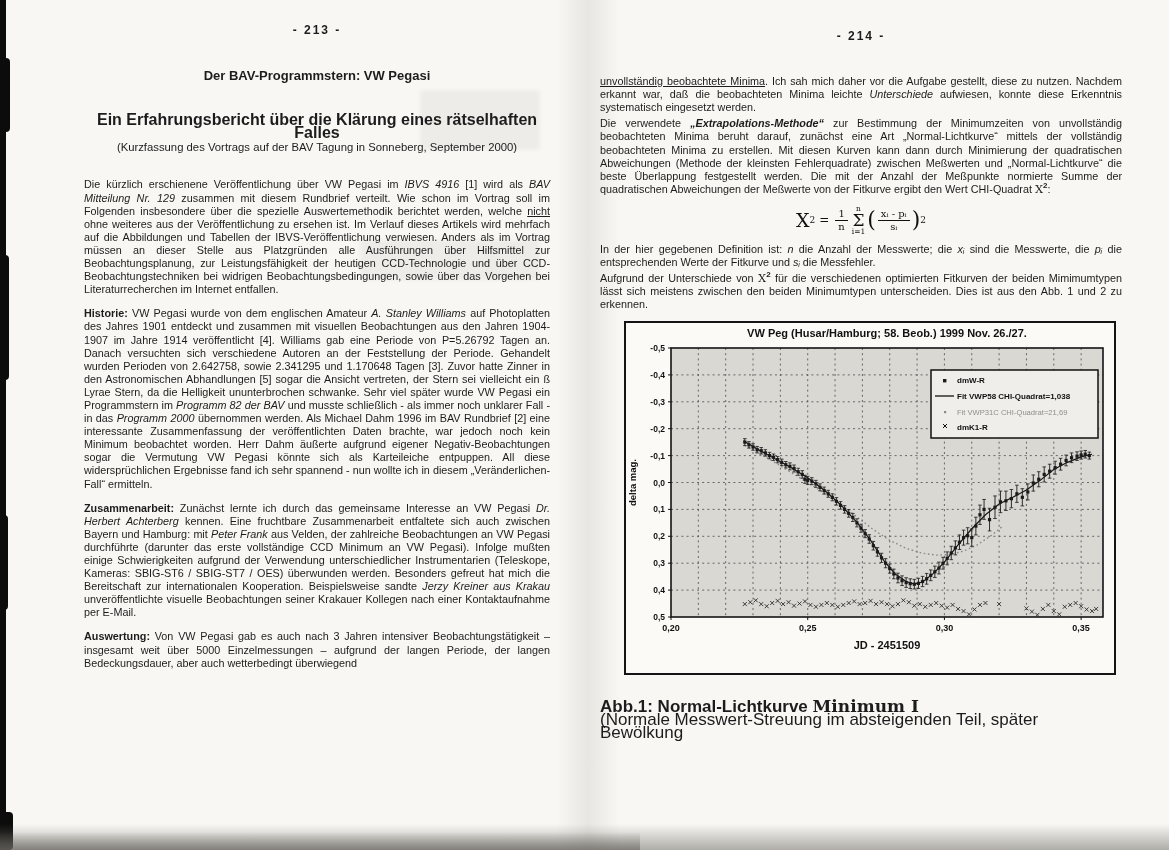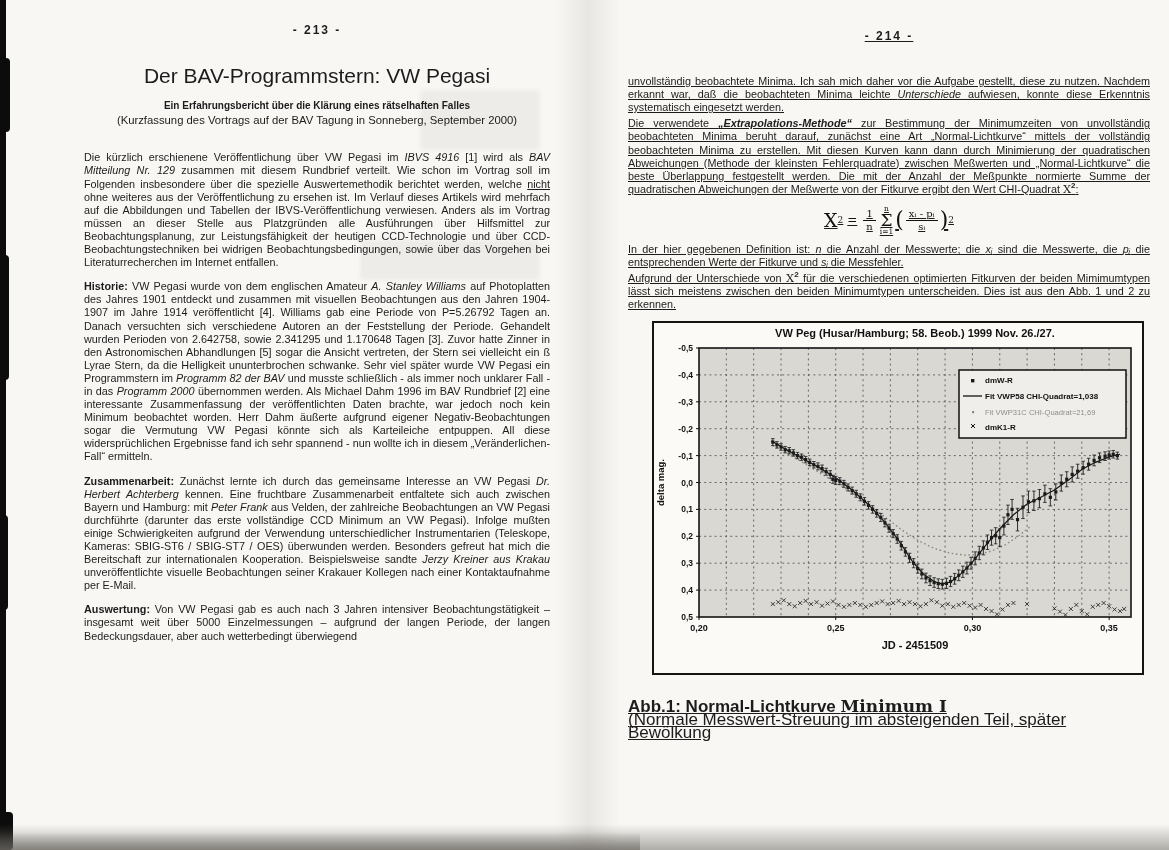--- a/index.html
+++ b/index.html
@@ -12,24 +12,24 @@
     background:linear-gradient(to top, rgba(125,122,115,0.6), rgba(125,122,115,0));}
   .bottom-shadow2{position:absolute;left:0;bottom:0;width:640px;height:18px;
     background:linear-gradient(to top, rgba(95,92,86,0.55), rgba(95,92,86,0));}
   .center-band{position:absolute;left:556px;top:0;width:64px;height:850px;
     background:linear-gradient(to right, rgba(190,187,180,0), rgba(190,187,180,0.28), rgba(190,187,180,0));}
   .ghost{position:absolute;background:rgba(150,148,140,0.10);filter:blur(2px);border-radius:3px;}
 
   
   .page-col{position:absolute;top:0;font-size:10.8px;line-height:13.1px;}
   #left-col{left:84px;top:24px;width:466px;}
-  #right-col{left:628px;top:30px;width:522px;text-decoration:underline;}
+  #right-col{left:600px;top:30px;width:522px;}
   .pagenum{text-align:center;font-weight:bold;letter-spacing:2px;font-size:12px;}
-  .doc-title{text-align:center;font-weight:normal;font-size:21px;margin-top:32px;}
-  .doc-subtitle{text-align:center;font-weight:bold;font-size:10px;margin-top:17px;}
+  .doc-title{text-align:center;font-weight:bold;font-size:13px;margin-top:32px;}
+  .doc-subtitle{text-align:center;font-weight:bold;font-size:16px;margin-top:31px;}
   .doc-subtitle2{text-align:center;font-size:11.3px;margin-top:2px;}
   p.body{ text-align:justify;margin:11px 0 0 0;}
   p.body.first{margin-top:24px;}
   .bd{font-weight:bold;}
   .it{font-style:italic;}
   .bdit{font-weight:bold;font-style:italic;}
   .un{text-decoration:underline;}
   .chi{font-family:"DejaVu Serif",serif;font-size:11.5px;}
   sup.s2{font-size:8px;vertical-align:super;line-height:0;font-weight:bold;}
 

